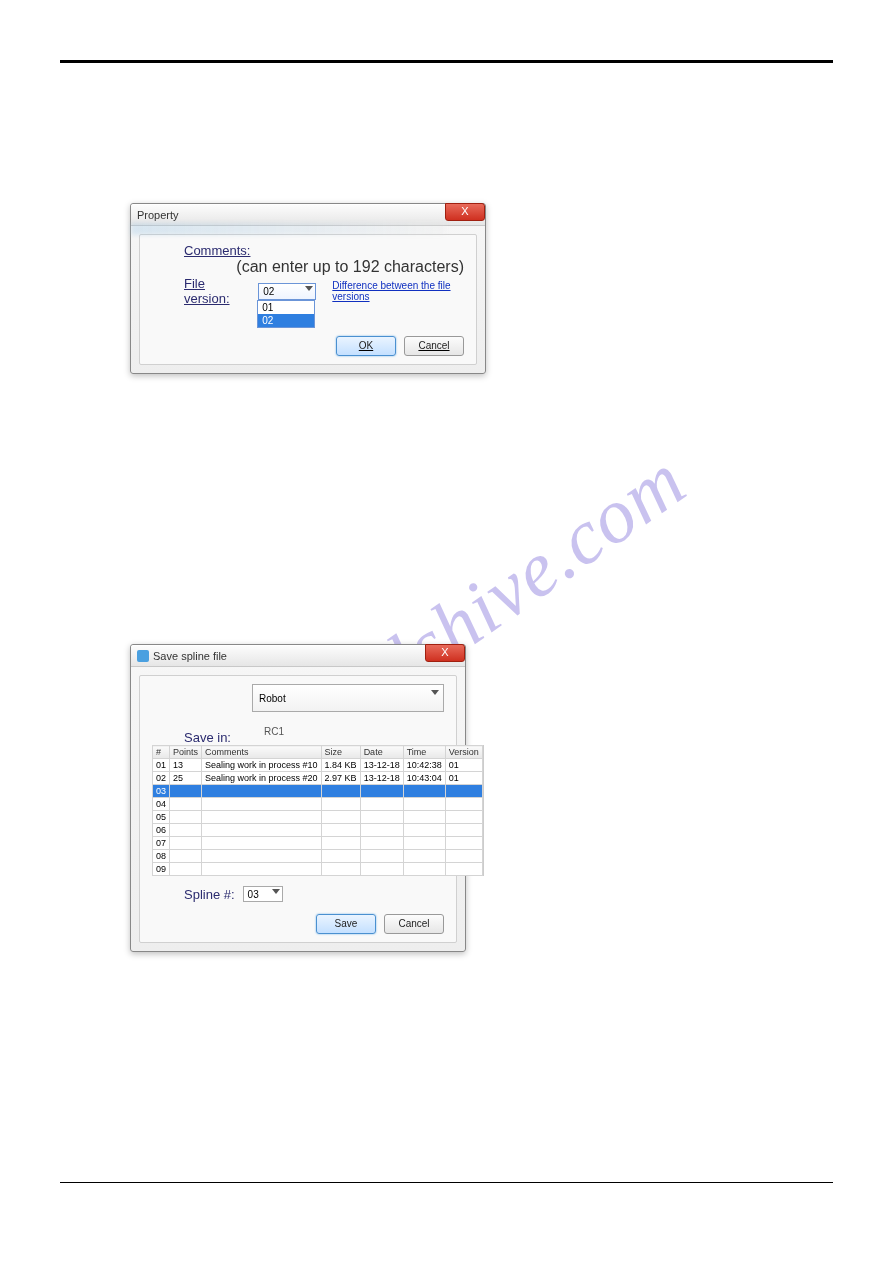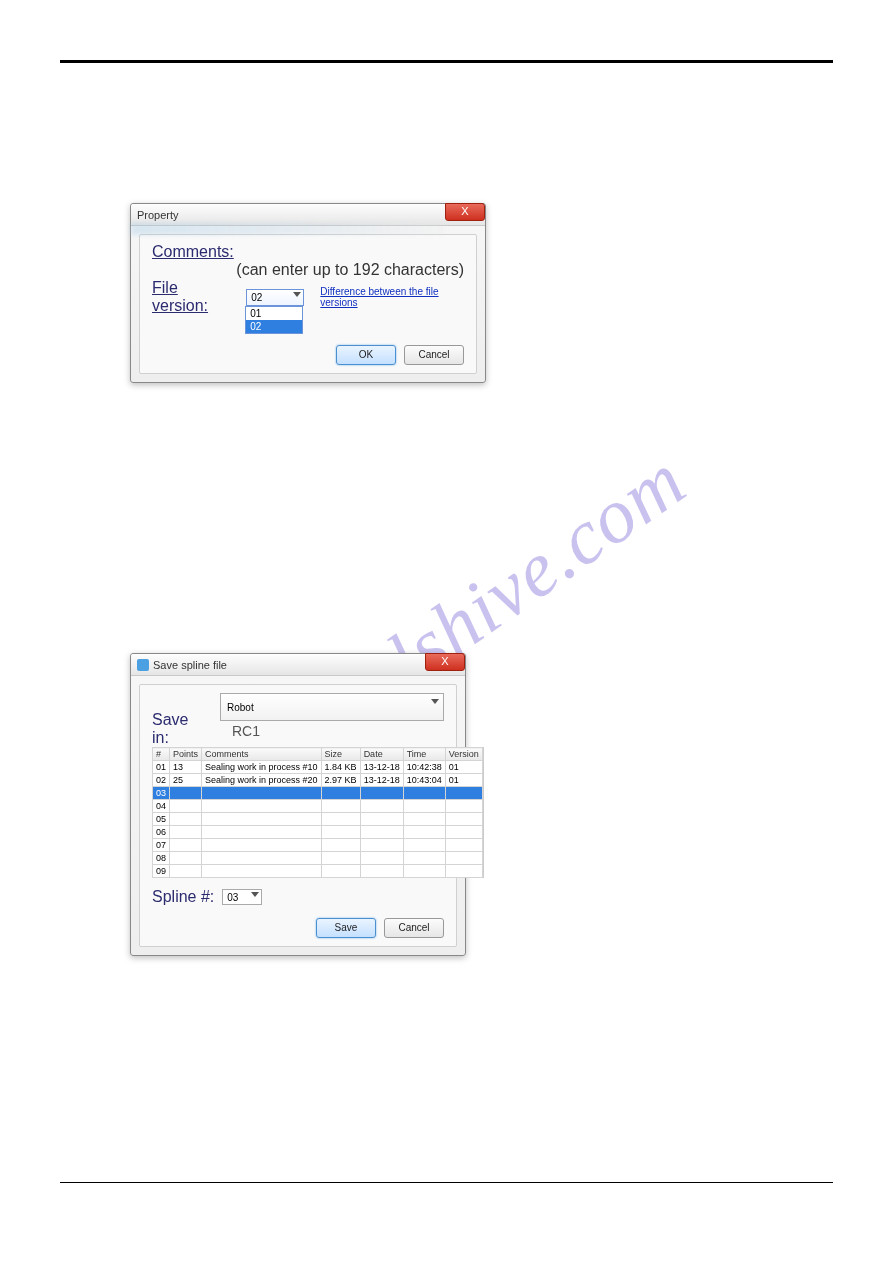--- a/index.html
+++ b/index.html
@@ -58,21 +58,21 @@
     margin: 8px;
     padding: 8px 12px;
     border: 1px solid #d0d0d0;
     background: #f9f9f9;
     border-radius: 2px;
   }
   .dialog1 {
     width: 356px;
     position: relative;
   }
-  .lbl { font-size: 16px; color: #2b2b6f; }
+  .lbl { font-size: 13px; color: #2b2b6f; margin-left: 32px; }
   .lbl-underline { text-decoration: underline; }
   .hint { font-size: 16px; color: #333; text-align: right; }
   .textarea {
     width: 100%;
     height: 62px;
     border: 1px solid #c8c8c8;
     background: #fff;
     font-size: 10px;
     padding: 4px 6px;
     color: #666;
@@ -143,23 +143,23 @@
     width: 230px; height: 28px;
     border: 1px solid #aaa;
     background: linear-gradient(#fff,#f2f2f2);
     font-size: 10px;
     display: flex; align-items: center;
     padding-left: 6px;
     position: relative;
   }
   .combo .dd-arrow { right: 4px; top: 5px; }
   .combo-sub {
-    font-size: 14px; color: #555;
+    font-size: 10px; color: #555;
     padding-left: 12px;
-    margin-top: 2px;
+    margin-top: 14px;
     margin-bottom: 8px;
   }
   .list-header {
     display: flex;
     align-items: center;
     justify-content: space-between;
     margin-top: 10px;
     margin-bottom: 4px;
   }
   .btn-sm {
@@ -267,21 +267,21 @@
           <span>02</span>
           <span class="dd-arrow"></span>
         </div>
         <div class="dd-popup">
           <div>01</div>
           <div class="dd-selected">02</div>
         </div>
       </div>
       <a class="link" href="#">Difference between the file versions</a>
     </div>
-    <div class="button-row" style="margin-top:30px;">
+    <div class="button-row" style="margin-top:30px;text-decoration:underline;">
       <div class="btn btn-primary">OK</div>
       <div class="btn">Cancel</div>
     </div>
   </div>
 </div>
 
 <div style="height:270px;"></div>
 
 <div class="dialog dialog2">
   <div class="titlebar">

